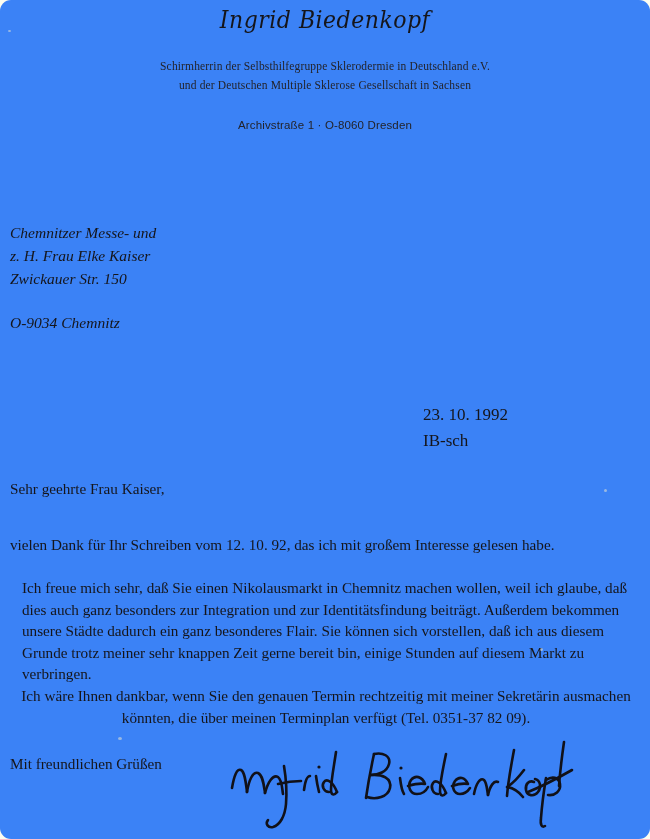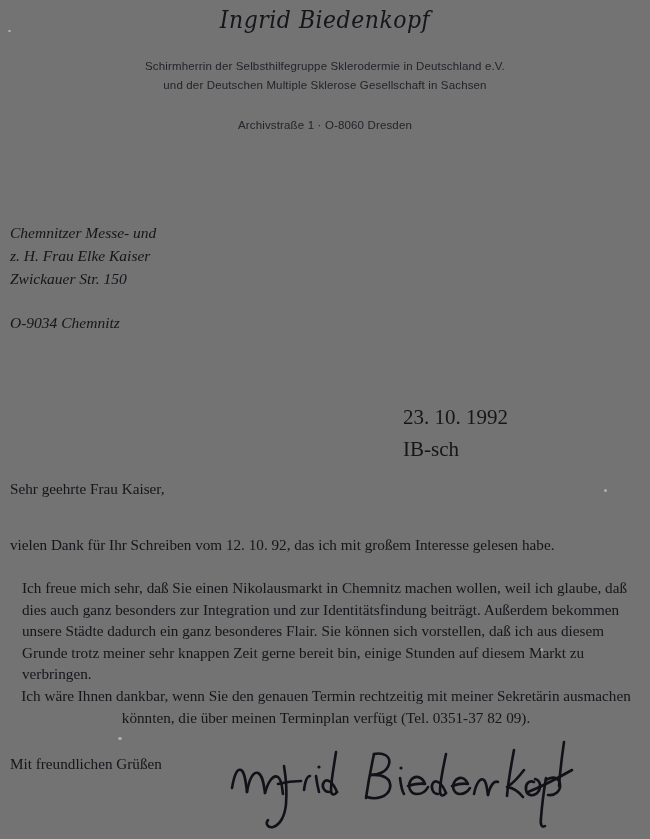--- a/index.html
+++ b/index.html
@@ -14,41 +14,42 @@
     font-family: "Liberation Serif", "DejaVu Serif", serif;
     color: #1a1a1a;
     position: relative;
     overflow: hidden;
   }
 
   .page {
     position: relative;
     width: 650px;
     height: 839px;
-    background: #737373;
+    background: #3b82f6;
+    border-radius: 11px;
   }
 
   
   .letterhead {
     text-align: center;
     padding-top: 8px;
   }
   .lh-name {
     font-family: "DejaVu Serif", "Liberation Serif", serif;
     font-style: italic;
     font-size: 22px;
     letter-spacing: 0.5px;
     color: #15151a;
     font-weight: 400;
     line-height: 1.1;
     transform: scaleY(1.08);
   }
   .lh-sub {
     margin-top: 25px;
-    font-family: Liberation Sans, sans-serif;
+    font-family: Liberation Serif, serif;
     font-size: 11.5px;
     line-height: 1.65;
     color: #23232a;
     letter-spacing: 0.15px;
   }
   .lh-addr {
     margin-top: 24px;
     font-family: "Liberation Sans", "DejaVu Sans", sans-serif;
     font-size: 11.5px;
     color: #23232a;
@@ -66,21 +67,21 @@
   }
   .recipient .city {
     margin-top: 22px;
   }
 
   
   .dateblock {
     position: absolute;
     right: 142px;
     top: 402px;
-    font-size: 21px;
+    font-size: 17px;
     line-height: 1.5;
     color: #15151a;
     text-align: left;
   }
 
   
   .body-text {
     position: absolute;
     left: 10px;
     top: 478px;

